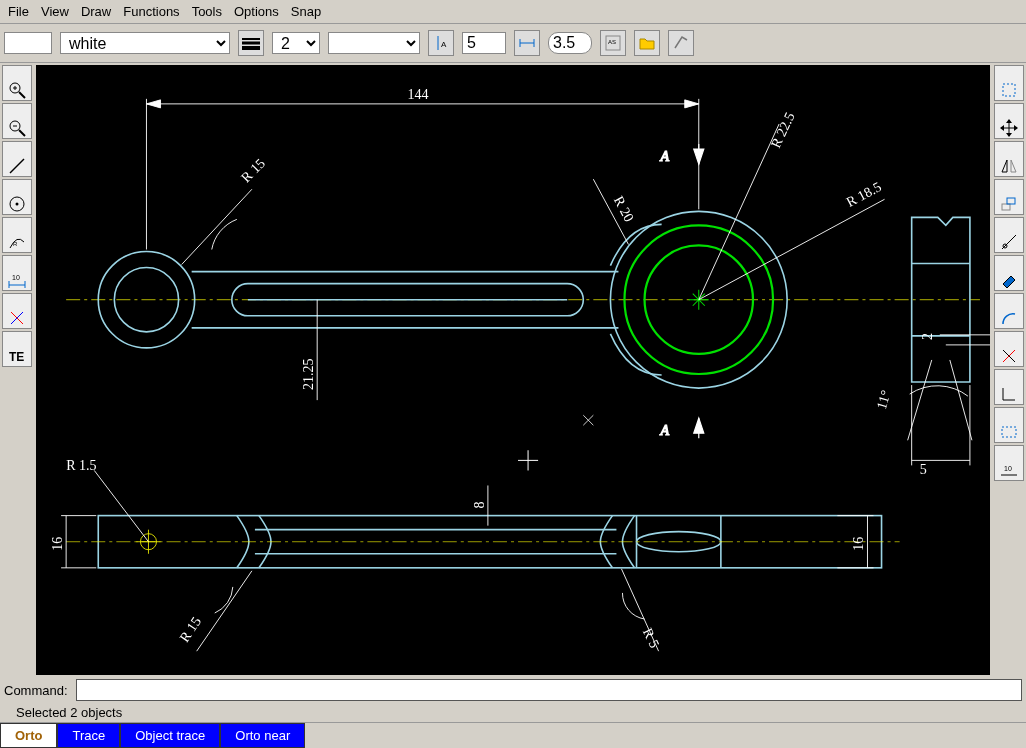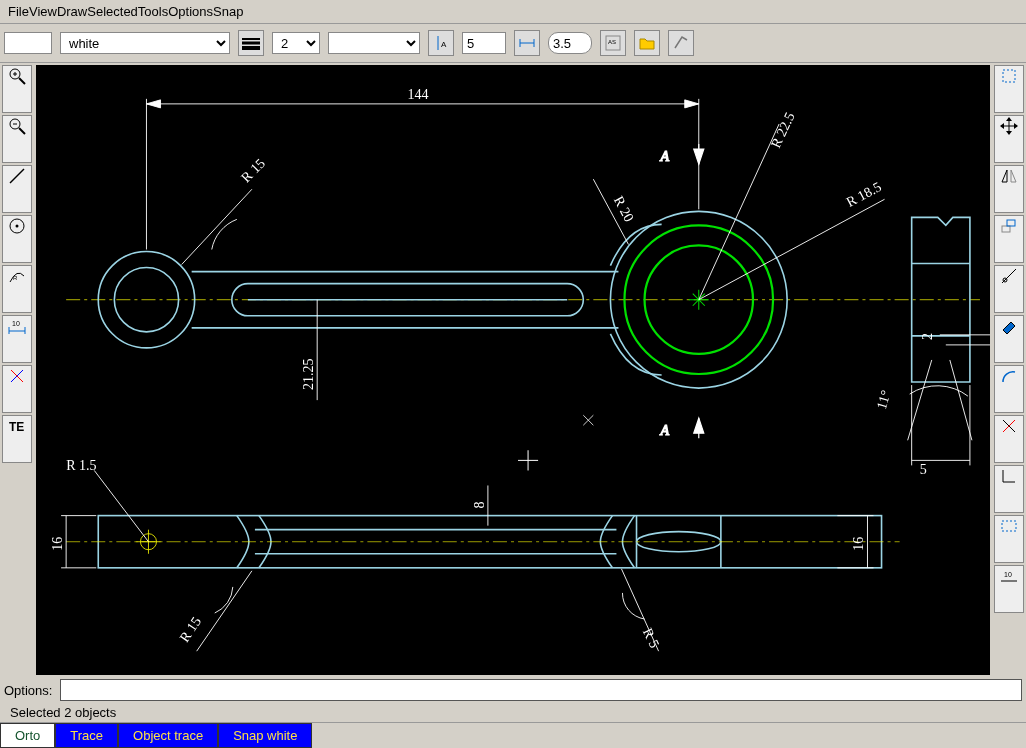--- a/index.html
+++ b/index.html
@@ -8,36 +8,37 @@
   font-size: 13px;
   background: #d4d0c8;
   width: 1026px;
   height: 748px;
   overflow: hidden;
   display: flex;
   flex-direction: column;
 }
 .menubar {
   display: flex;
+  gap: 12px;
   padding: 4px 8px;
   border-bottom: 1px solid #999;
 }
 .menubar span { cursor: default; }
 .toolbar-top {
   display: flex;
   align-items: center;
   gap: 8px;
   padding: 6px 4px;
   border-bottom: 1px solid #999;
 }
 .toolbar-top input[type="text"], .toolbar-top select {
   height: 22px;
   border: 1px solid #888;
   background: white;
-  font-size: 13px;
+  font-size: 16px;
   padding: 0 4px;
 }
 .toolbar-top .swatch {
   width: 48px; height: 22px; background: white; border: 1px solid #888;
 }
 .toolbar-top .btn {
   width: 26px; height: 26px;
   border: 1px solid #888;
   background: #ddd;
   display: flex; align-items: center; justify-content: center;
@@ -49,24 +50,24 @@
 }
 .toolbar-left, .toolbar-right {
   width: 34px;
   background: #d4d0c8;
   display: flex;
   flex-direction: column;
   gap: 2px;
   padding: 2px;
 }
 .tool-btn {
-  width: 30px; height: 48px;
+  width: 30px; height: 36px;
   border: 1px solid #888;
   background: #eee;
-  display: flex; align-items: flex-start; justify-content: center;
+  display: flex; align-items: flex-end; justify-content: center;
   cursor: pointer;
 }
 .canvas-wrap {
   flex: 1;
   padding: 2px;
 }
 .canvas {
   width: 100%;
   height: 100%;
   background: black;
@@ -77,41 +78,41 @@
   align-items: center;
   padding: 2px 4px;
   gap: 8px;
 }
 .cmd-row input {
   flex: 1;
   height: 22px;
   border: 1px solid #555;
   background: white;
 }
-.status-text { padding: 2px 10px; }
+.status-text { padding: 2px 16px; }
 .mode-row {
   display: flex;
   border-top: 1px solid #999;
 }
 .mode-btn {
   padding: 4px 14px;
   border: 1px solid #333;
   cursor: pointer;
 }
-.mode-orto { background: white; color: #14532d; }
-.mode-on { background: #0000ff; color: #fde047; }
+.mode-orto { background: white; color: #a16207; font-weight: bold; }
+.mode-on { background: #0000ff; color: #ffffff; }
 </style>
 </head>
 <body>
 
 <div class="menubar">
   <span>File</span>
   <span>View</span>
   <span>Draw</span>
-  <span>Selected</span>
+  <span>Functions</span>
   <span>Tools</span>
   <span>Options</span>
   <span>Snap</span>
 </div>
 
 <div class="toolbar-top">
   <div class="swatch"></div>
   <select style="width:170px">
     <option>white</option>
   </select>
@@ -425,24 +426,24 @@
         <svg width="20" height="20">
           <line x1="2" y1="15" x2="18" y2="15" stroke="black"></line>
           <text x="5" y="11" font-size="7">10</text>
         </svg>
       </div>
   </div>
 
 </div>
 
 <div class="cmd-row">
-  <span>Options:</span>
+  <span>Command:</span>
   <input type="text" style="">
 </div>
 
 <div class="status-text">Selected 2 objects</div>
 
 <div class="mode-row">
   <div class="mode-btn mode-orto">Orto</div>
   <div class="mode-btn mode-on">Trace</div>
   <div class="mode-btn mode-on">Object trace</div>
-  <div class="mode-btn mode-on">Snap white</div>
+  <div class="mode-btn mode-on">Orto near</div>
 </div>
 
 </body></html>

